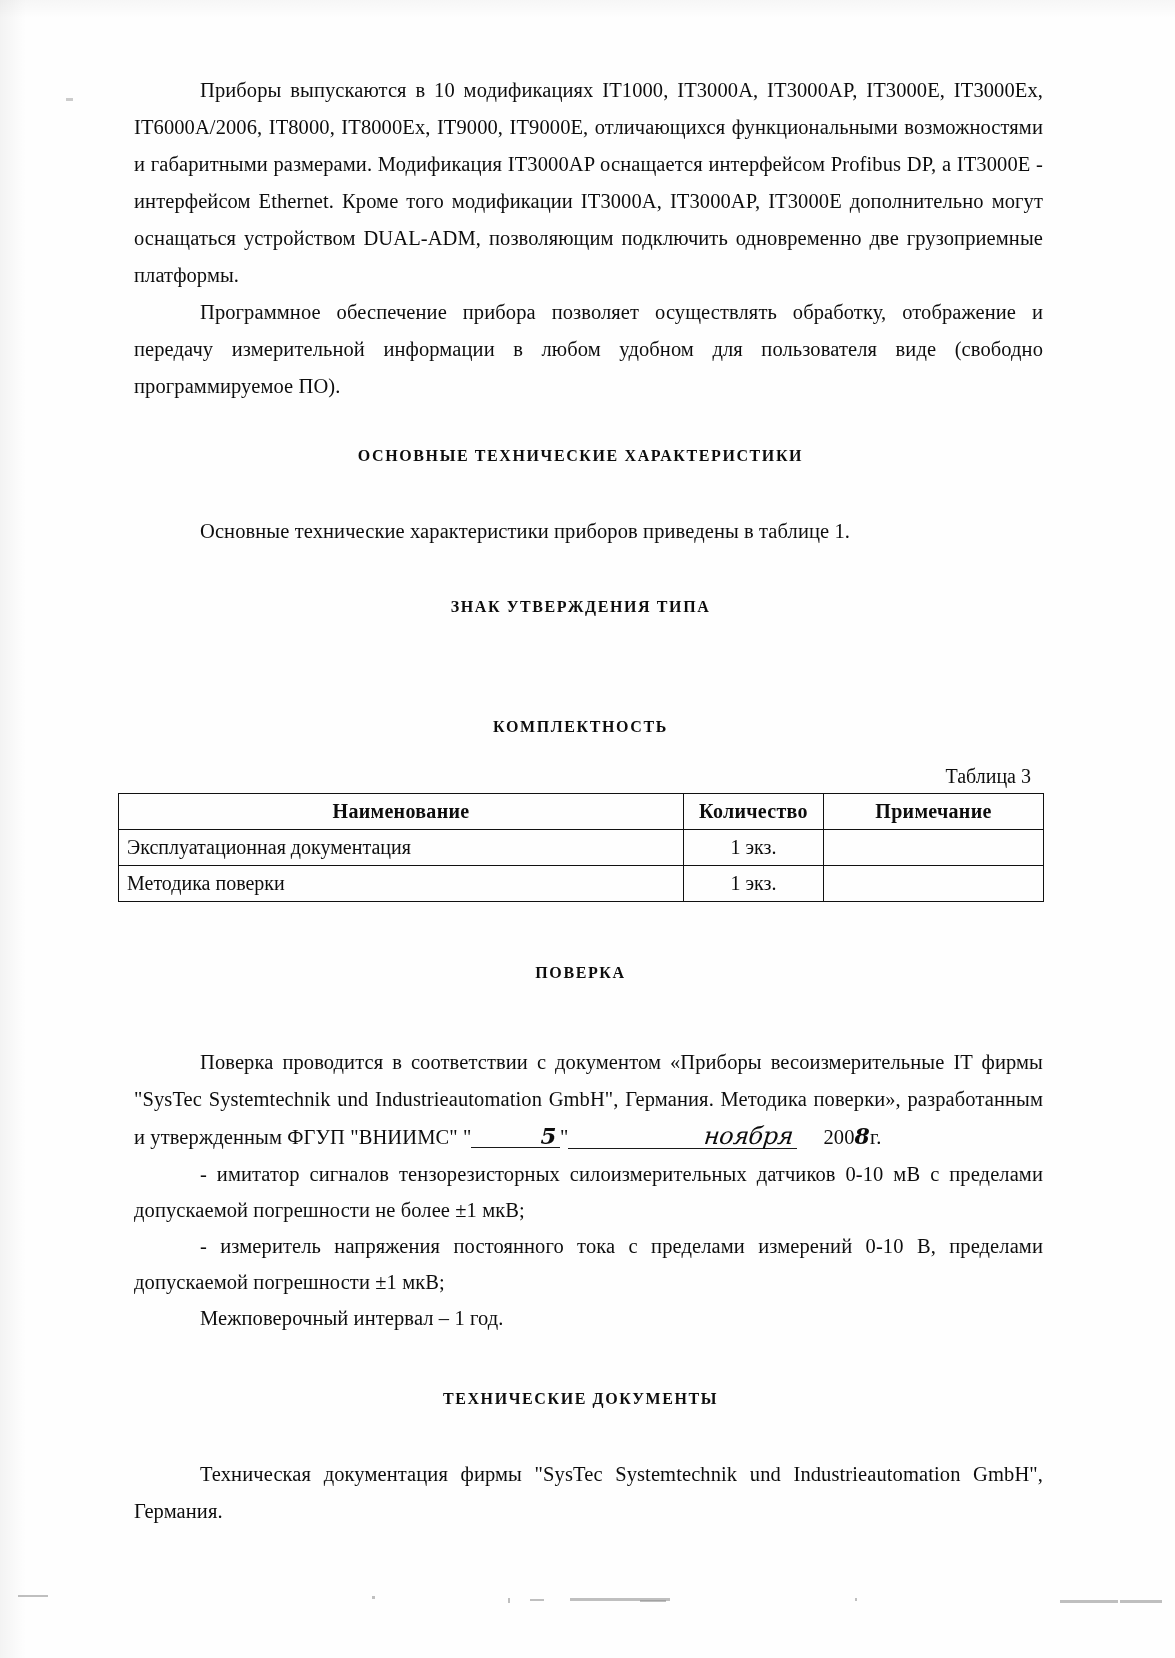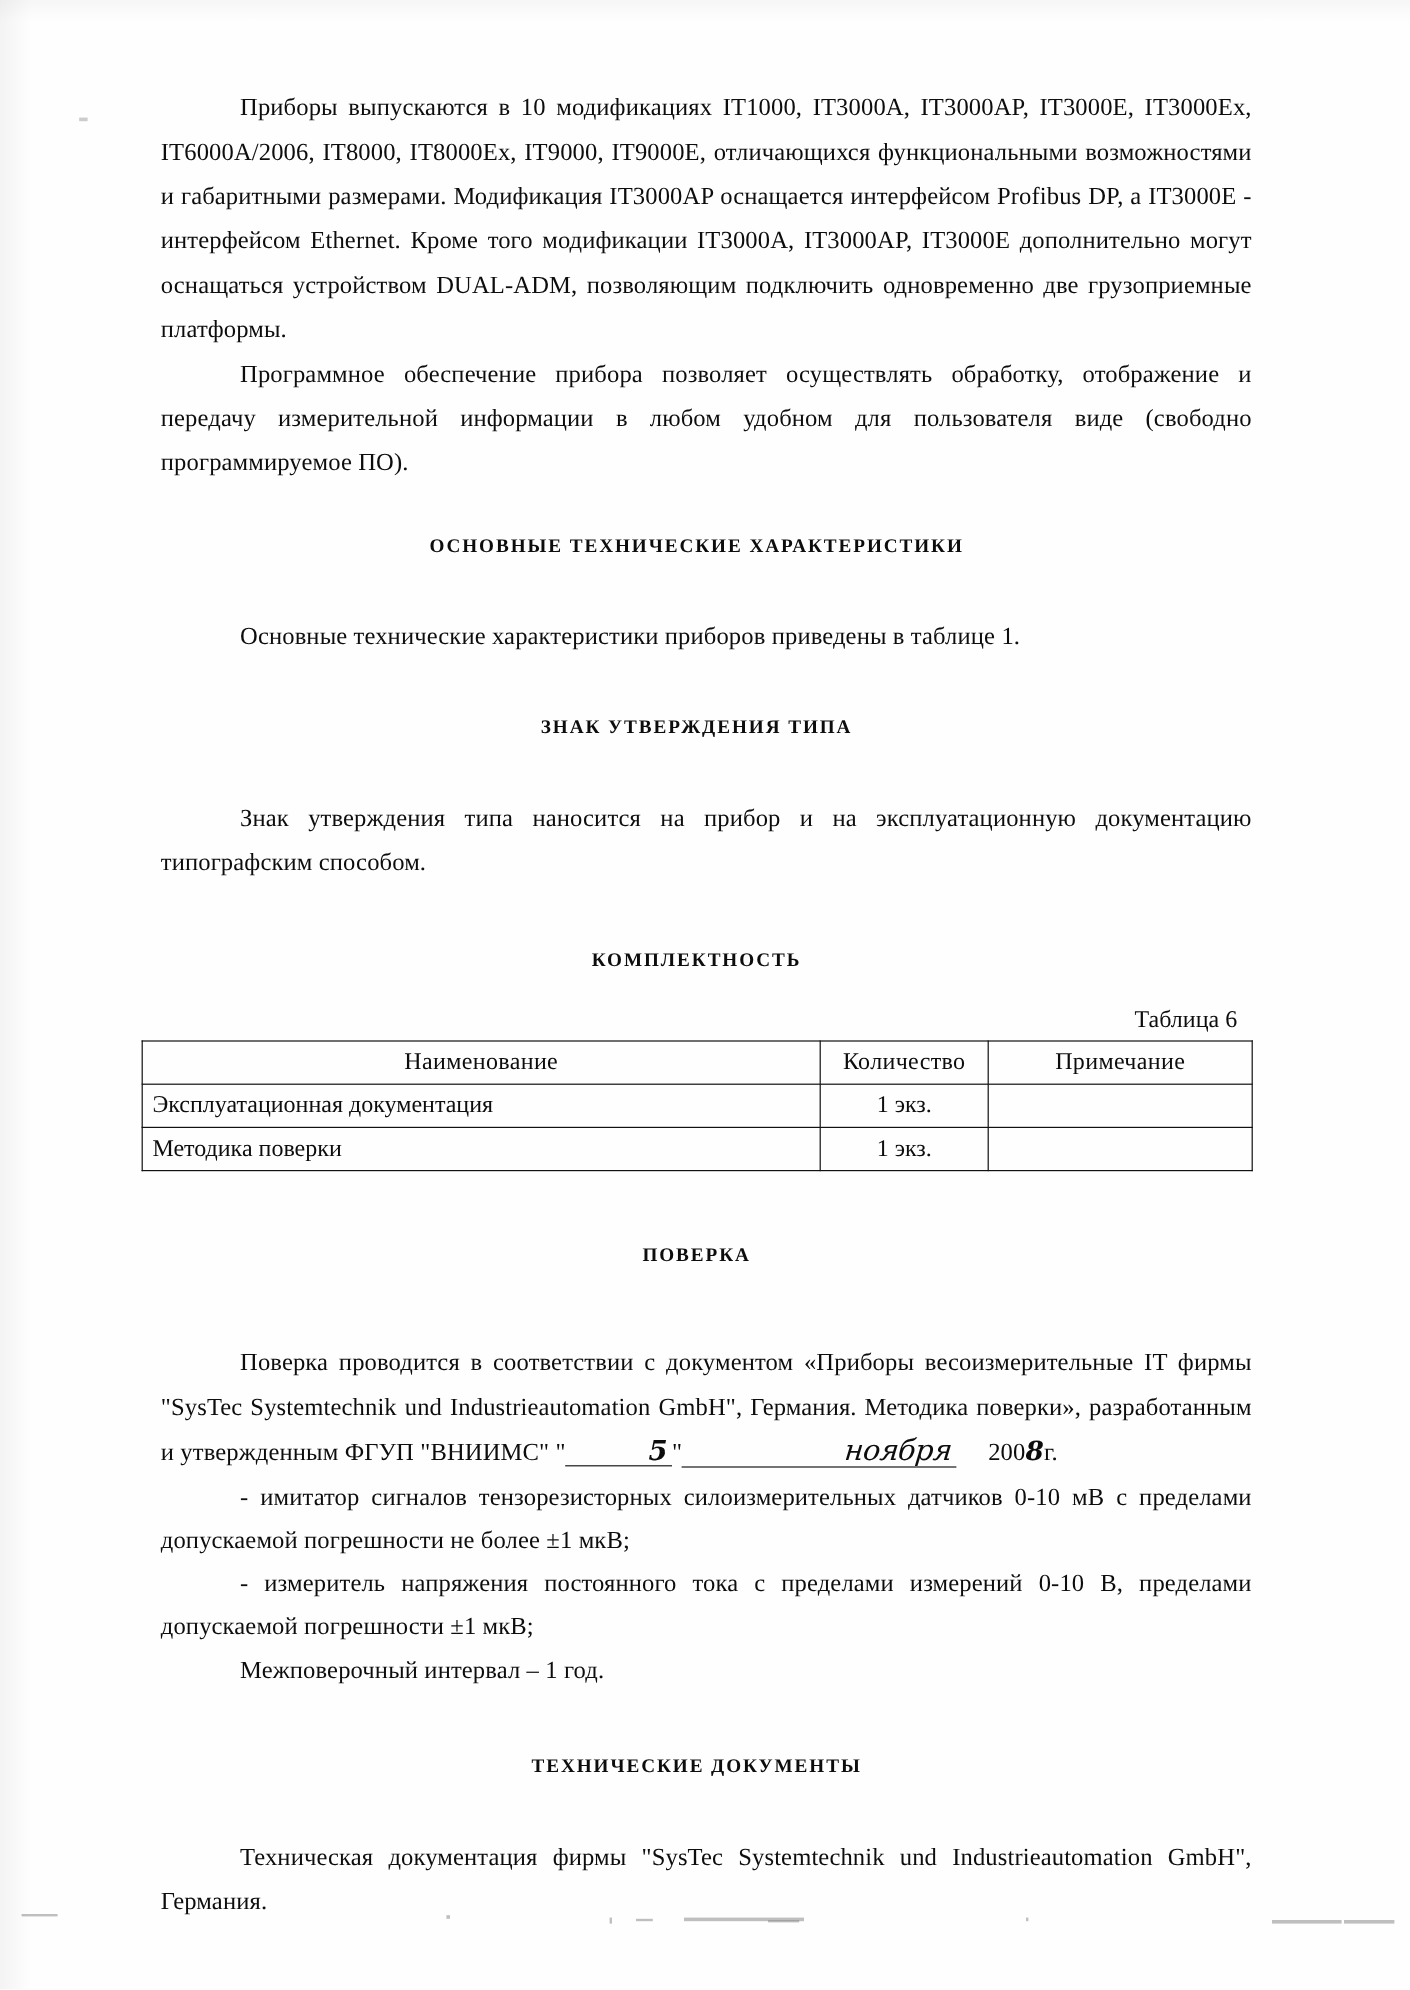--- a/index.html
+++ b/index.html
@@ -65,21 +65,21 @@
     margin-top: 3px;
   }
   table.kit th, table.kit td {
     border: 1.6px solid #111;
     font-size: 20px;
     line-height: 24px;
     padding: 5px 8px 6px 8px;
     vertical-align: middle;
   }
   table.kit th {
-    font-weight: normal;
+    font-weight: bold;
     text-align: center;
     letter-spacing: 0.3px;
   }
   table.kit td.name {
     text-align: left;
   }
   table.kit td.qty {
     text-align: center;
   }
   table.kit td.note { }
@@ -172,27 +172,26 @@
     <div class="sp-34"></div>
     <h2 class="section-head">ОСНОВНЫЕ  ТЕХНИЧЕСКИЕ  ХАРАКТЕРИСТИКИ</h2>
     <div class="sp-40"></div>
 
     <p class="para">Основные технические характеристики приборов приведены в таблице 1.</p>
 
     <div class="sp-40"></div>
     <h2 class="section-head">ЗНАК  УТВЕРЖДЕНИЯ  ТИПА</h2>
     <div class="sp-40"></div>
 
-    <p class="para">Знак утверждения типа наносится на прибор и на эксплуатационную документацию типографским способом.</p>
 
     <div class="sp-46"></div>
     <h2 class="section-head">КОМПЛЕКТНОСТЬ</h2>
     <div class="sp-18"></div>
 
-    <div class="table-caption">Таблица 6</div>
+    <div class="table-caption">Таблица 3</div>
 
     <table class="kit">
       <colgroup>
         <col class="c-name">
           <col class="c-qty">
           <col class="c-note">
       </colgroup>
       <thead>
         <tr>
           <th>Наименование</th>

